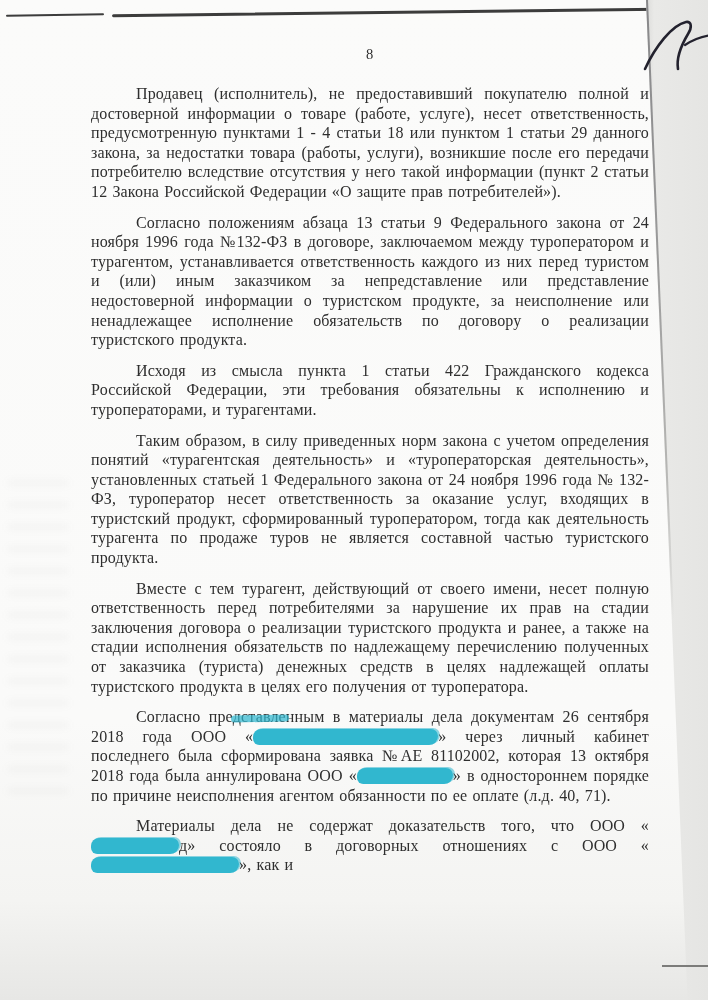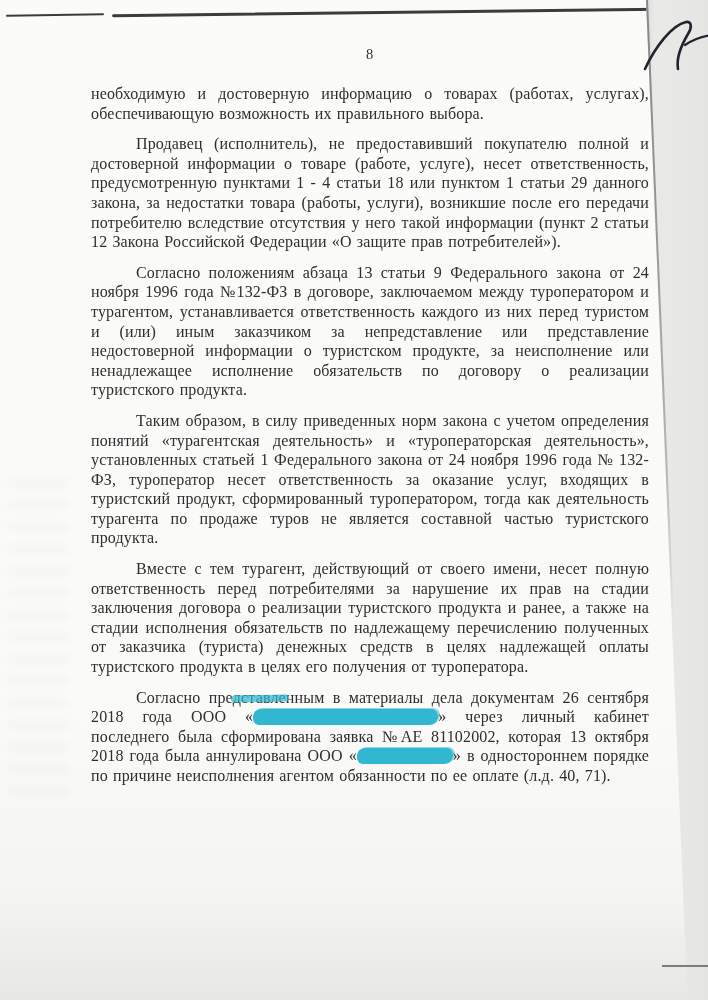--- a/index.html
+++ b/index.html
@@ -79,21 +79,22 @@
   <div class="band-tick"></div>
 
   <svg class="handwriting" width="70" height="56" viewBox="0 0 70 56">
     <path d="M3,51 C13,29 30,7 44,4 C50,3 50,10 46,16 C40,26 34,39 36,51" stroke="#23222e" stroke-width="2.6" fill="none" stroke-linecap="round"></path>
     <path d="M43,27 C52,21 62,18 70,17" stroke="#23222e" stroke-width="2.2" fill="none" stroke-linecap="round"></path>
   </svg>
 
   <div class="page-number">8</div>
 
   <main class="doc-body">
-      <p class="no-indent">необходимую и достоверную информацию о товарах (работах, услугах), обеспечивающую возможность их правильного выбора.</p>
       <p>Продавец (исполнитель), не предоставивший покупателю полной и достоверной информации о товаре (работе, услуге), несет ответственность, предусмотренную пунктами 1 - 4 статьи 18 или пунктом 1 статьи 29 данного закона, за недостатки товара (работы, услуги), возникшие после его передачи потребителю вследствие отсутствия у него такой информации (пункт 2 статьи 12 Закона Российской Федерации «О защите прав потребителей»).</p>
       <p>Согласно положениям абзаца 13 статьи 9 Федерального закона от 24 ноября 1996 года №132-ФЗ в договоре, заключаемом между туроператором и турагентом, устанавливается ответственность каждого из них перед туристом и (или) иным заказчиком за непредставление или представление недостоверной информации о туристском продукте, за неисполнение или ненадлежащее исполнение обязательств по договору о реализации туристского продукта.</p>
+      <p>Исходя из смысла пункта 1 статьи 422 Гражданского кодекса Российской Федерации, эти требования обязательны к исполнению и туроператорами, и турагентами.</p>
       <p>Таким образом, в силу приведенных норм закона с учетом определения понятий «турагентская деятельность» и «туроператорская деятельность», установленных статьей 1 Федерального закона от 24 ноября 1996 года № 132-ФЗ, туроператор несет ответственность за оказание услуг, входящих в туристский продукт, сформированный туроператором, тогда как деятельность турагента по продаже туров не является составной частью туристского продукта.</p>
       <p>Вместе с тем турагент, действующий от своего имени, несет полную ответственность перед потребителями за нарушение их прав на стадии заключения договора о реализации туристского продукта и ранее, а также на стадии исполнения обязательств по надлежащему перечислению полученных от заказчика (туриста) денежных средств в целях надлежащей оплаты туристского продукта в целях его получения от туроператора.</p>
       <p>Согласно пре<span class="swiped">дставле</span>нным в материалы дела документам 26 сентября 2018 года ООО «<span class="redaction" style="width: 185px;"></span>» через личный кабинет последнего была сформирована заявка №АЕ 81102002, которая 13 октября 2018 года была аннулирована ООО «<span class="redaction" style="width: 96px;"></span>» в одностороннем порядке по причине неисполнения агентом обязанности по ее оплате (л.д. 40, 71).</p>
+      <p>Материалы дела не содержат доказательств того, что ООО «<span class="redaction" style="width: 88px;"></span>д» состояло в договорных отношениях с ООО «<span class="redaction" style="width: 148px;"></span>», как и</p>
     </main>
 
 </div>
 
 </body></html>

